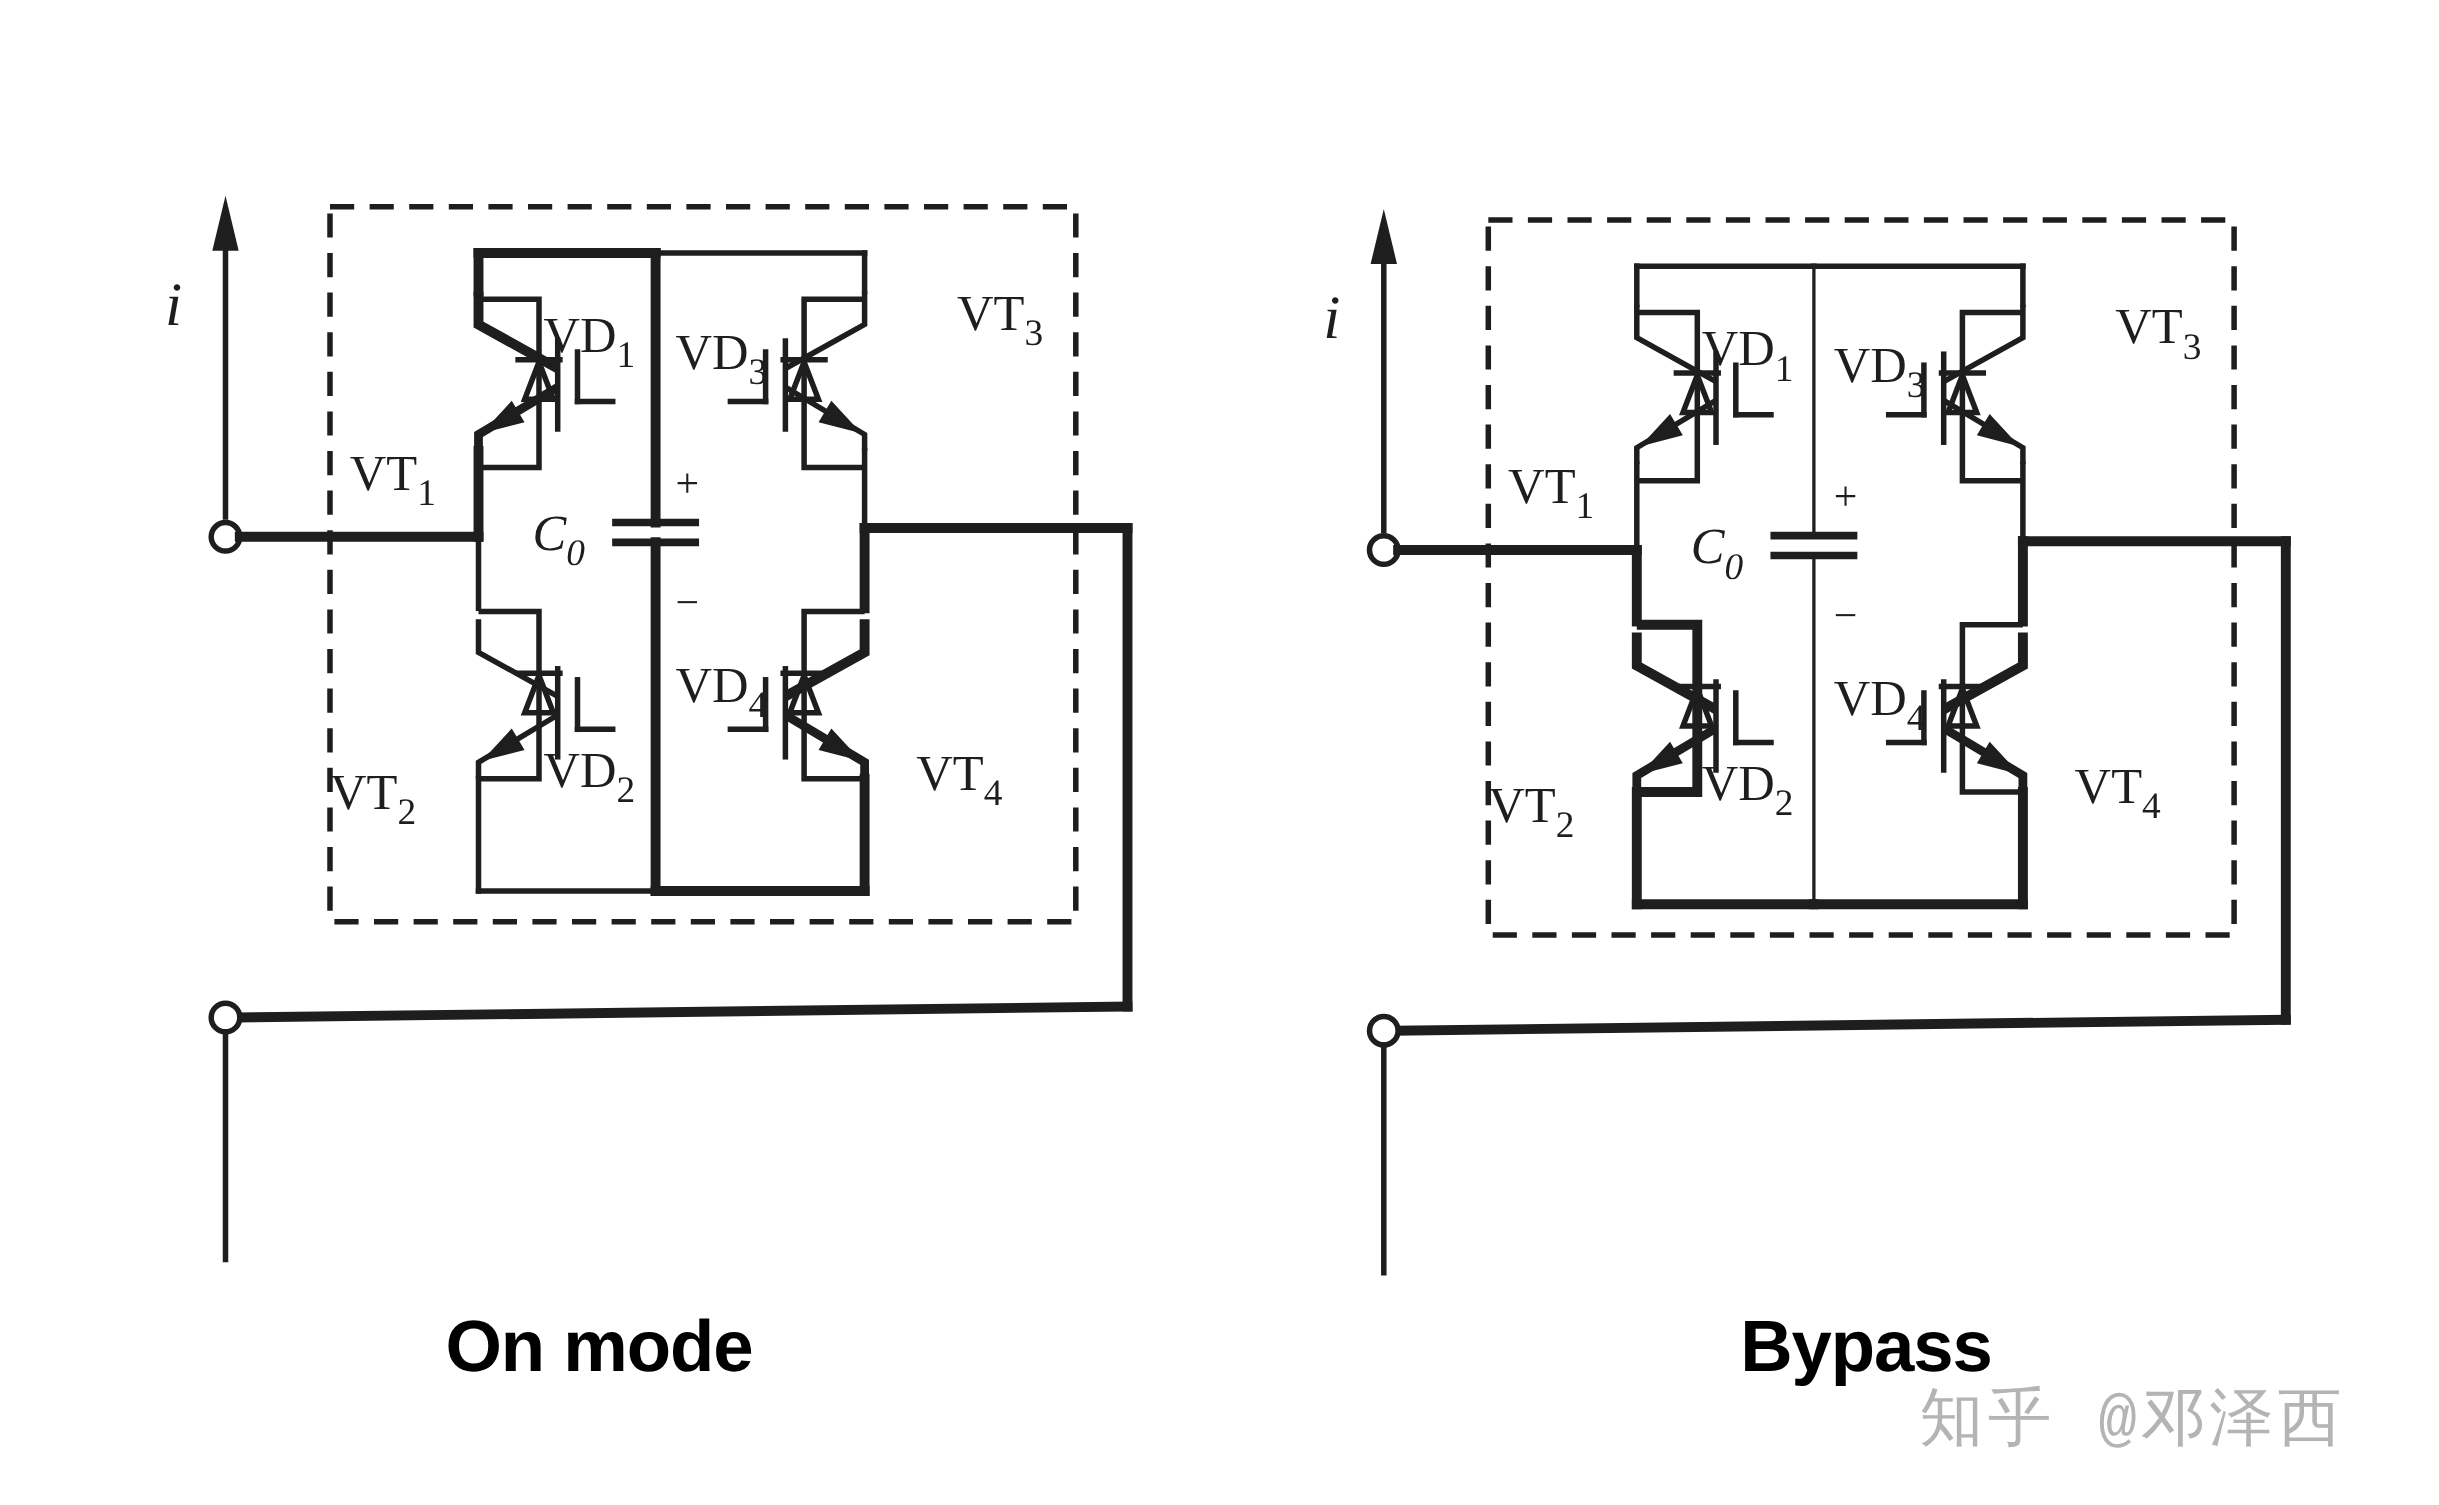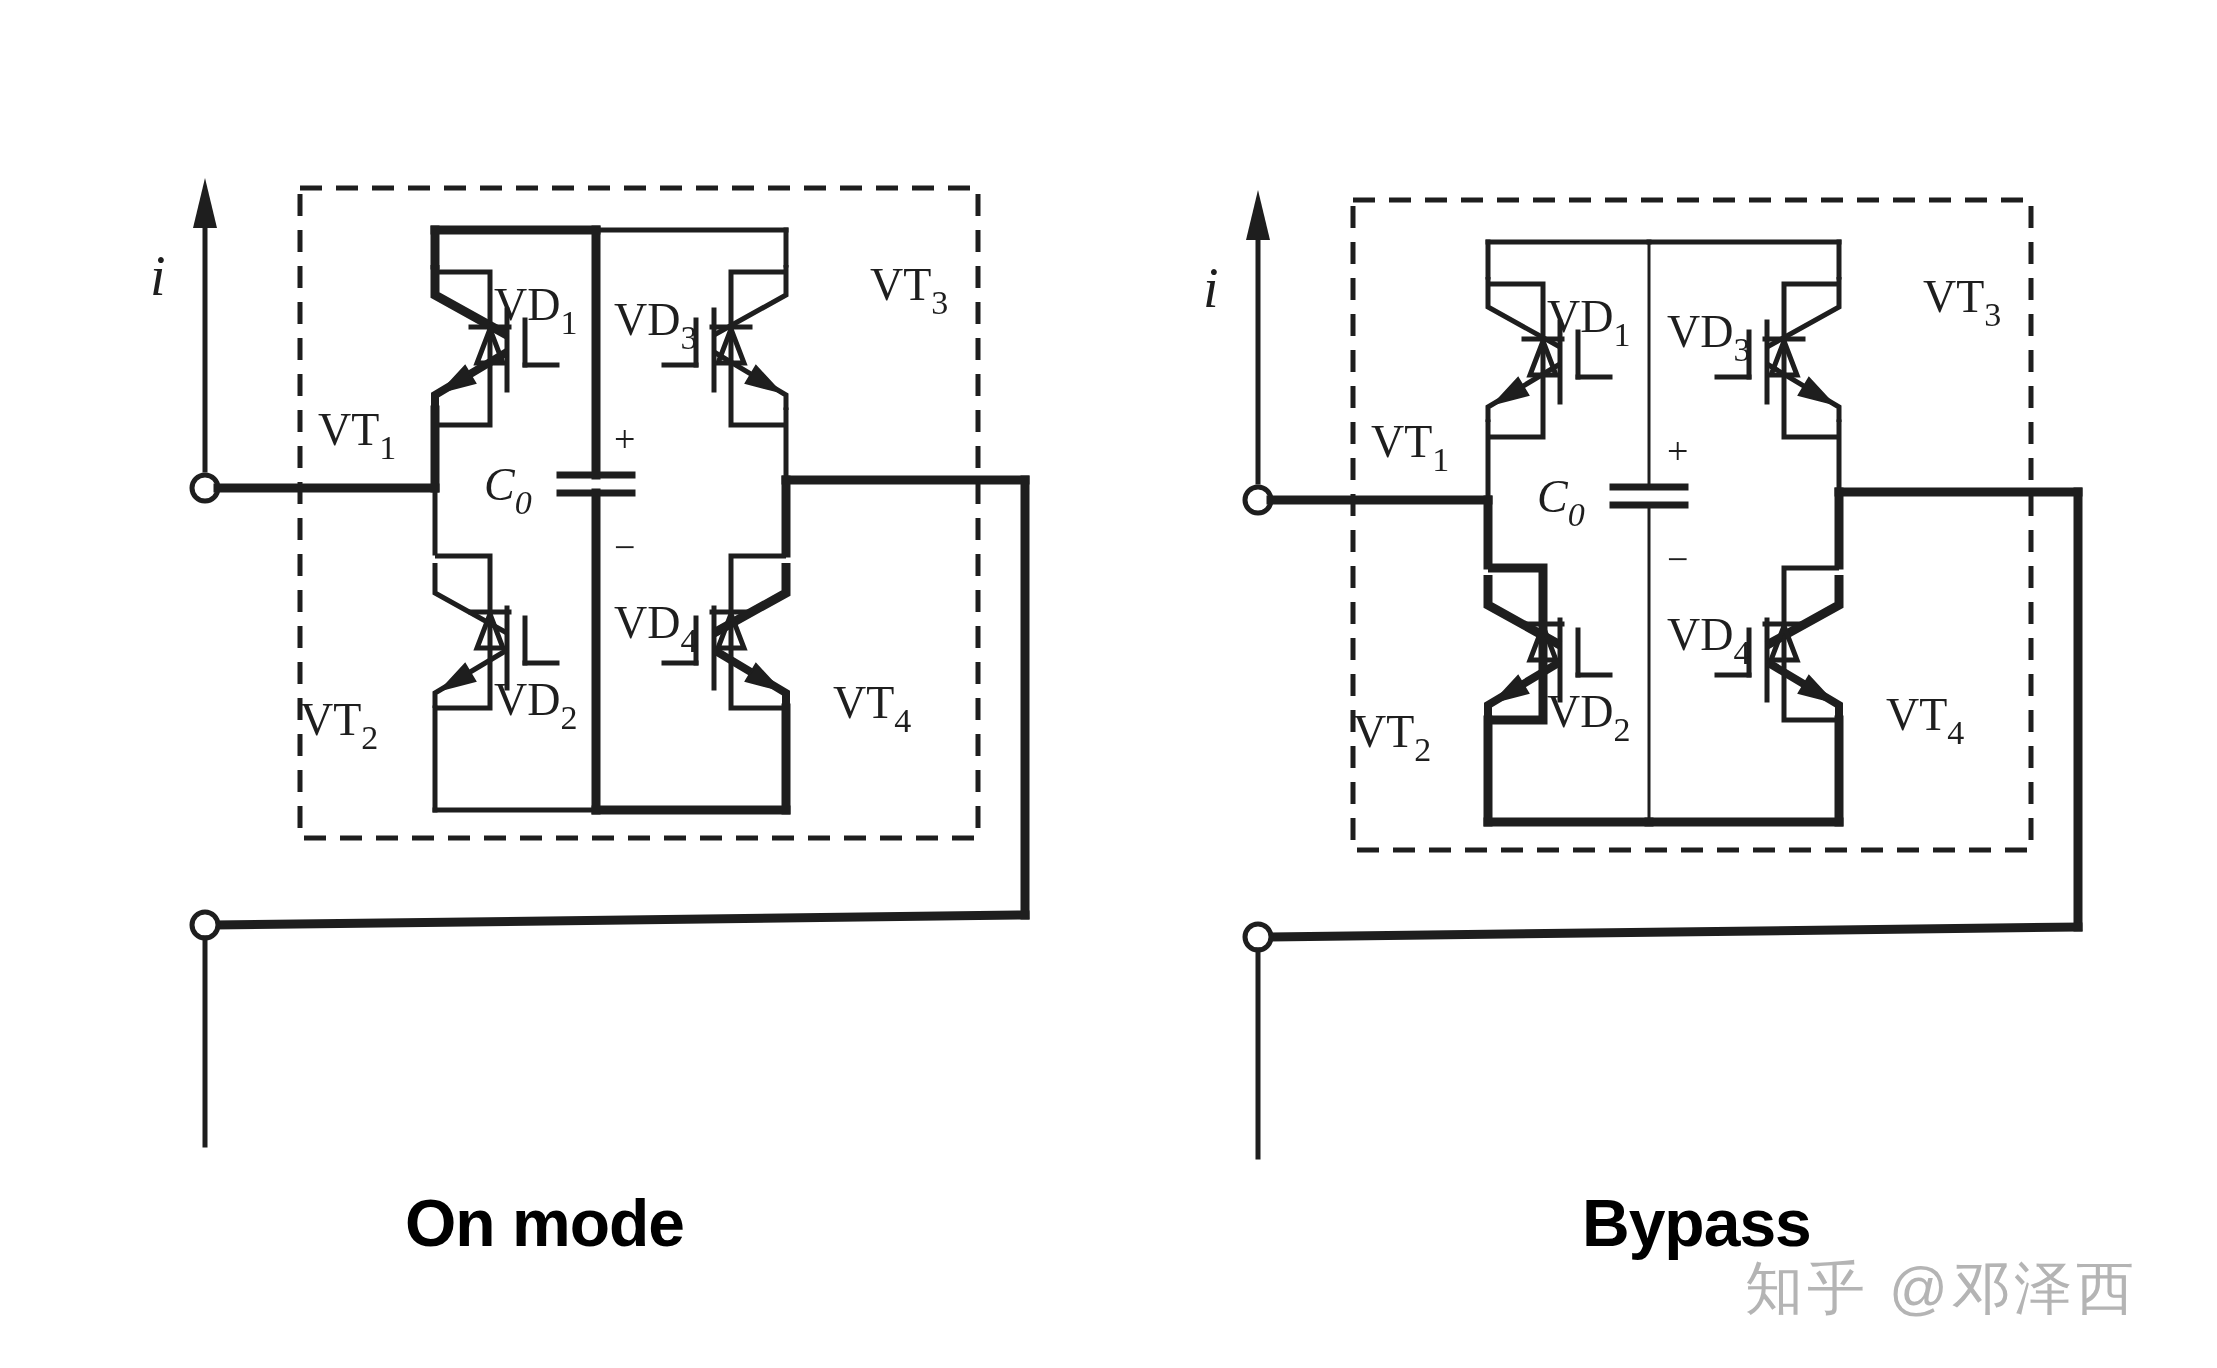--- a/index.html
+++ b/index.html
@@ -1,21 +1,21 @@
 <!DOCTYPE html>
 <html><head>
 <meta charset="utf-8">
 <style>
   html, body { margin: 0; padding: 0; background: #ffffff; }
   body { width: 2217px; height: 1368px; position: relative; overflow: hidden; font-family: "Liberation Serif", serif; }
   #stage { position: absolute; left: 0; top: 0; width: 2217px; height: 1368px; }
   .lbl { font-family: "Liberation Serif", serif; fill: #1e1e1e; }
   .ital { font-style: italic; }
   .caption { position: absolute; font-family: "Liberation Sans", sans-serif; font-weight: bold; font-size: 66px; color: #000; letter-spacing: -1px; }
-  .watermark { position: absolute; font-family: Liberation Sans, sans-serif; font-size: 58px; color: #b4b4b4; letter-spacing: 4px; }
+  .watermark { position: absolute; font-family: Liberation Mono, monospace; font-size: 58px; color: #b4b4b4; letter-spacing: 4px; }
 </style>
 </head>
 <body>
 
 <svg id="stage" xmlns="http://www.w3.org/2000/svg" width="2217" height="1368" viewBox="0 0 2217 1368">
   <g id="panel-0">
       <g transform="translate(0,0)">
         <rect x="300" y="188" width="678" height="650" fill="none" stroke="#1e1e1e" stroke-width="5" stroke-dasharray="22 14"></rect>
         <line x1="205" y1="470" x2="205" y2="205" stroke="#1e1e1e" stroke-width="5" stroke-linecap="square"></line>
         <polygon points="205,178 193,228 217,228" fill="#1e1e1e"></polygon>

